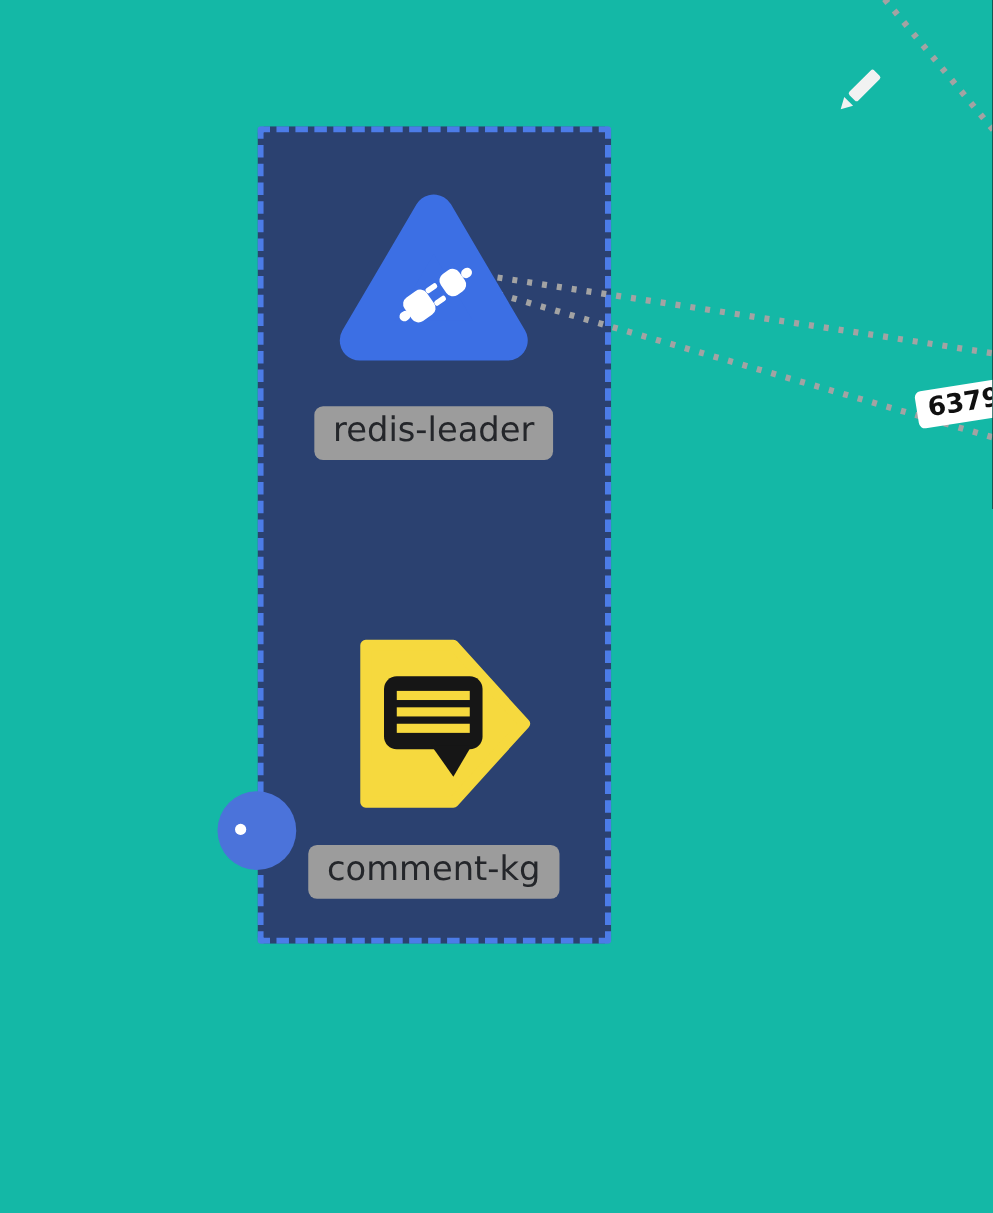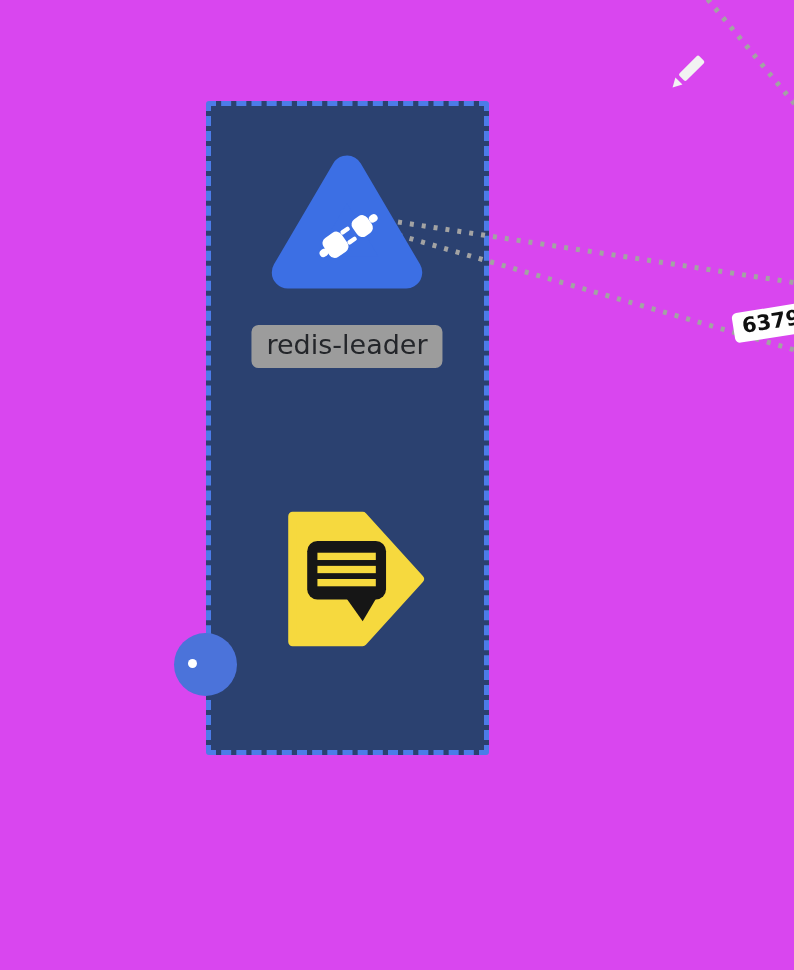--- a/index.html
+++ b/index.html
@@ -1,18 +1,18 @@
 <!DOCTYPE html>
 <html><head>
 <meta charset="utf-8">
 <style>
   html,body{margin:0;padding:0;background:#121212;}
   .canvas{
     position:relative;width:794px;height:970px;overflow:hidden;
-    background:#d946ef;
+    background:#14b8a6;
     font-family:"DejaVu Sans","Liberation Sans",sans-serif;
   }
   .group{
     position:absolute;left:206px;top:101px;width:283px;height:654px;
     box-sizing:border-box;background:#2b4170;
     border:5px dashed #4c7ce8;border-radius:3px;z-index:1;
   }
   .edges{position:absolute;left:0;top:0;width:794px;height:970px;z-index:2;pointer-events:none;}
   .edge-line{stroke:#a3a3a3;stroke-width:5;stroke-dasharray:4 8;fill:none;}
   .node{position:absolute;z-index:3;}
@@ -76,20 +76,21 @@
       <g>
         <rect x="20" y="24" width="54" height="40" rx="7" fill="#161616"></rect>
         <polygon points="46,62 68,62 58,79" fill="#161616"></polygon>
         <rect x="27" y="32" width="40" height="5" fill="#f6d93e"></rect>
         <rect x="27" y="41" width="40" height="5" fill="#f6d93e"></rect>
         <rect x="27" y="50" width="40" height="5" fill="#f6d93e"></rect>
       </g>
     </svg>
   </div>
 
+  <div class="badge badge-comment">comment-kg</div>
 
 
   <div class="connector-dot">
     <div class="inner"></div>
   </div>
 
   <div class="port-label">6379/</div>
 
   <svg class="pencil" viewBox="0 0 52 52">
     <g transform="rotate(45 26 26)" fill="#f2f2f2">

